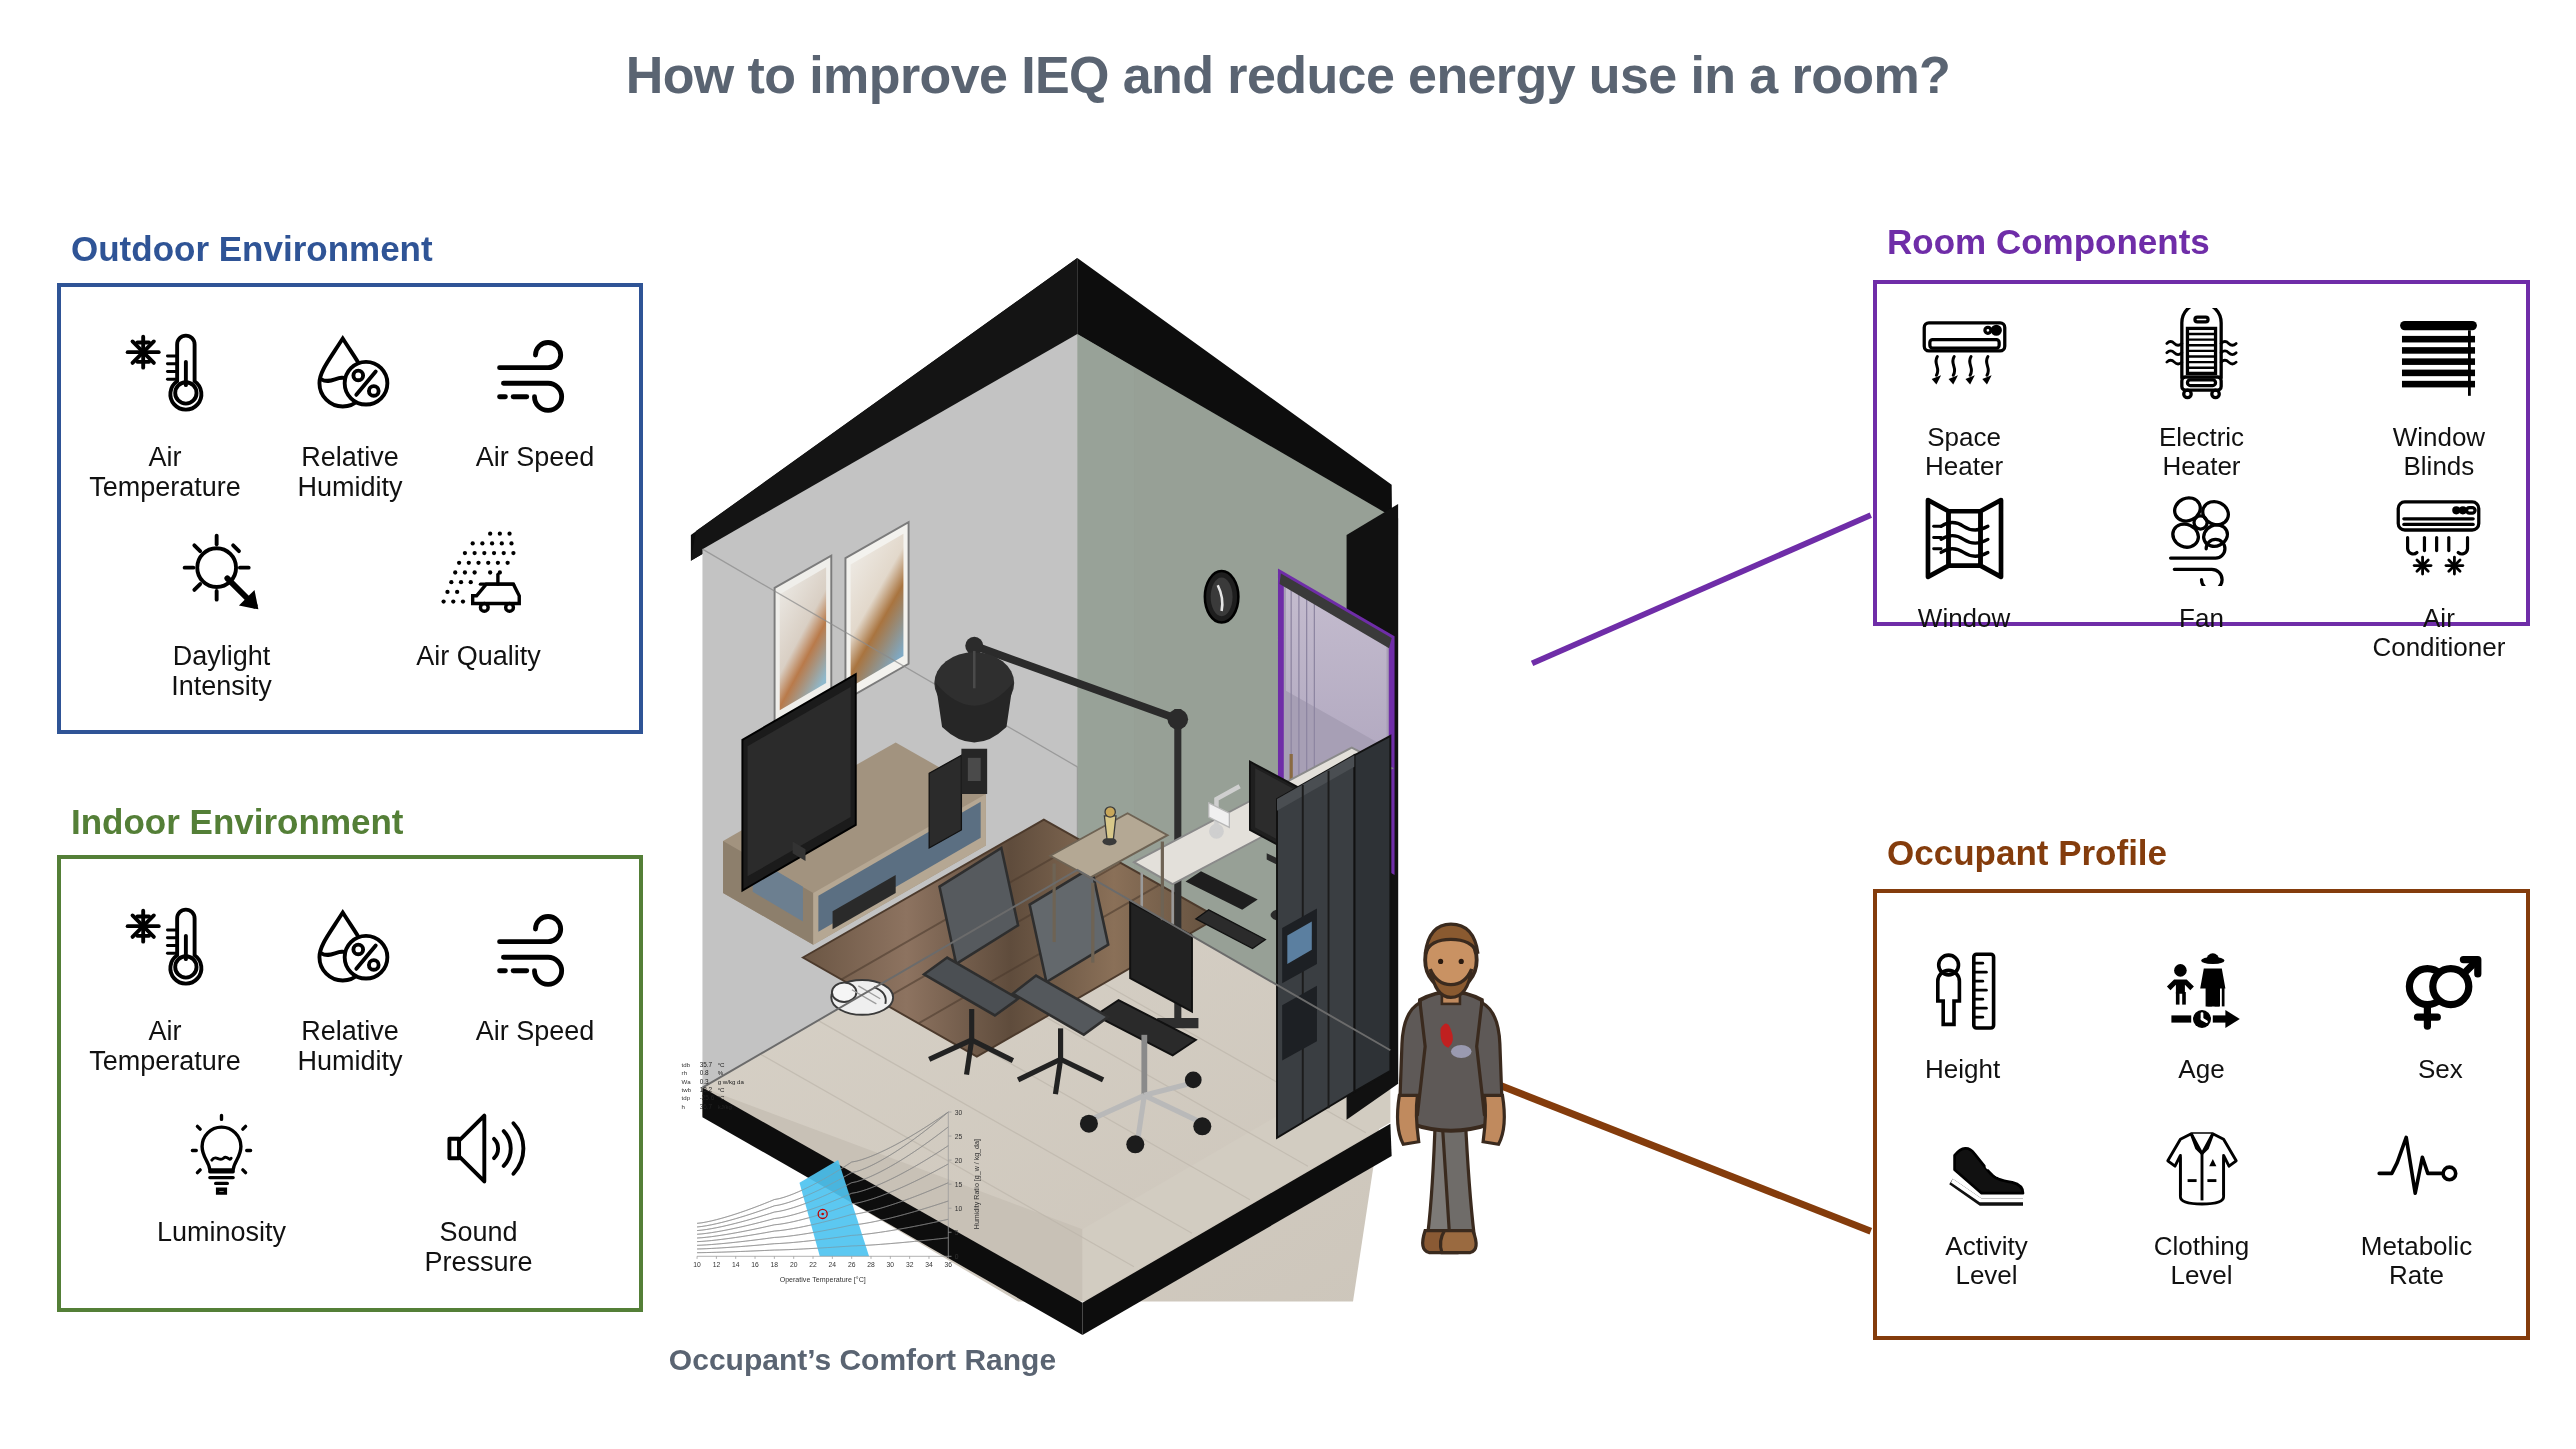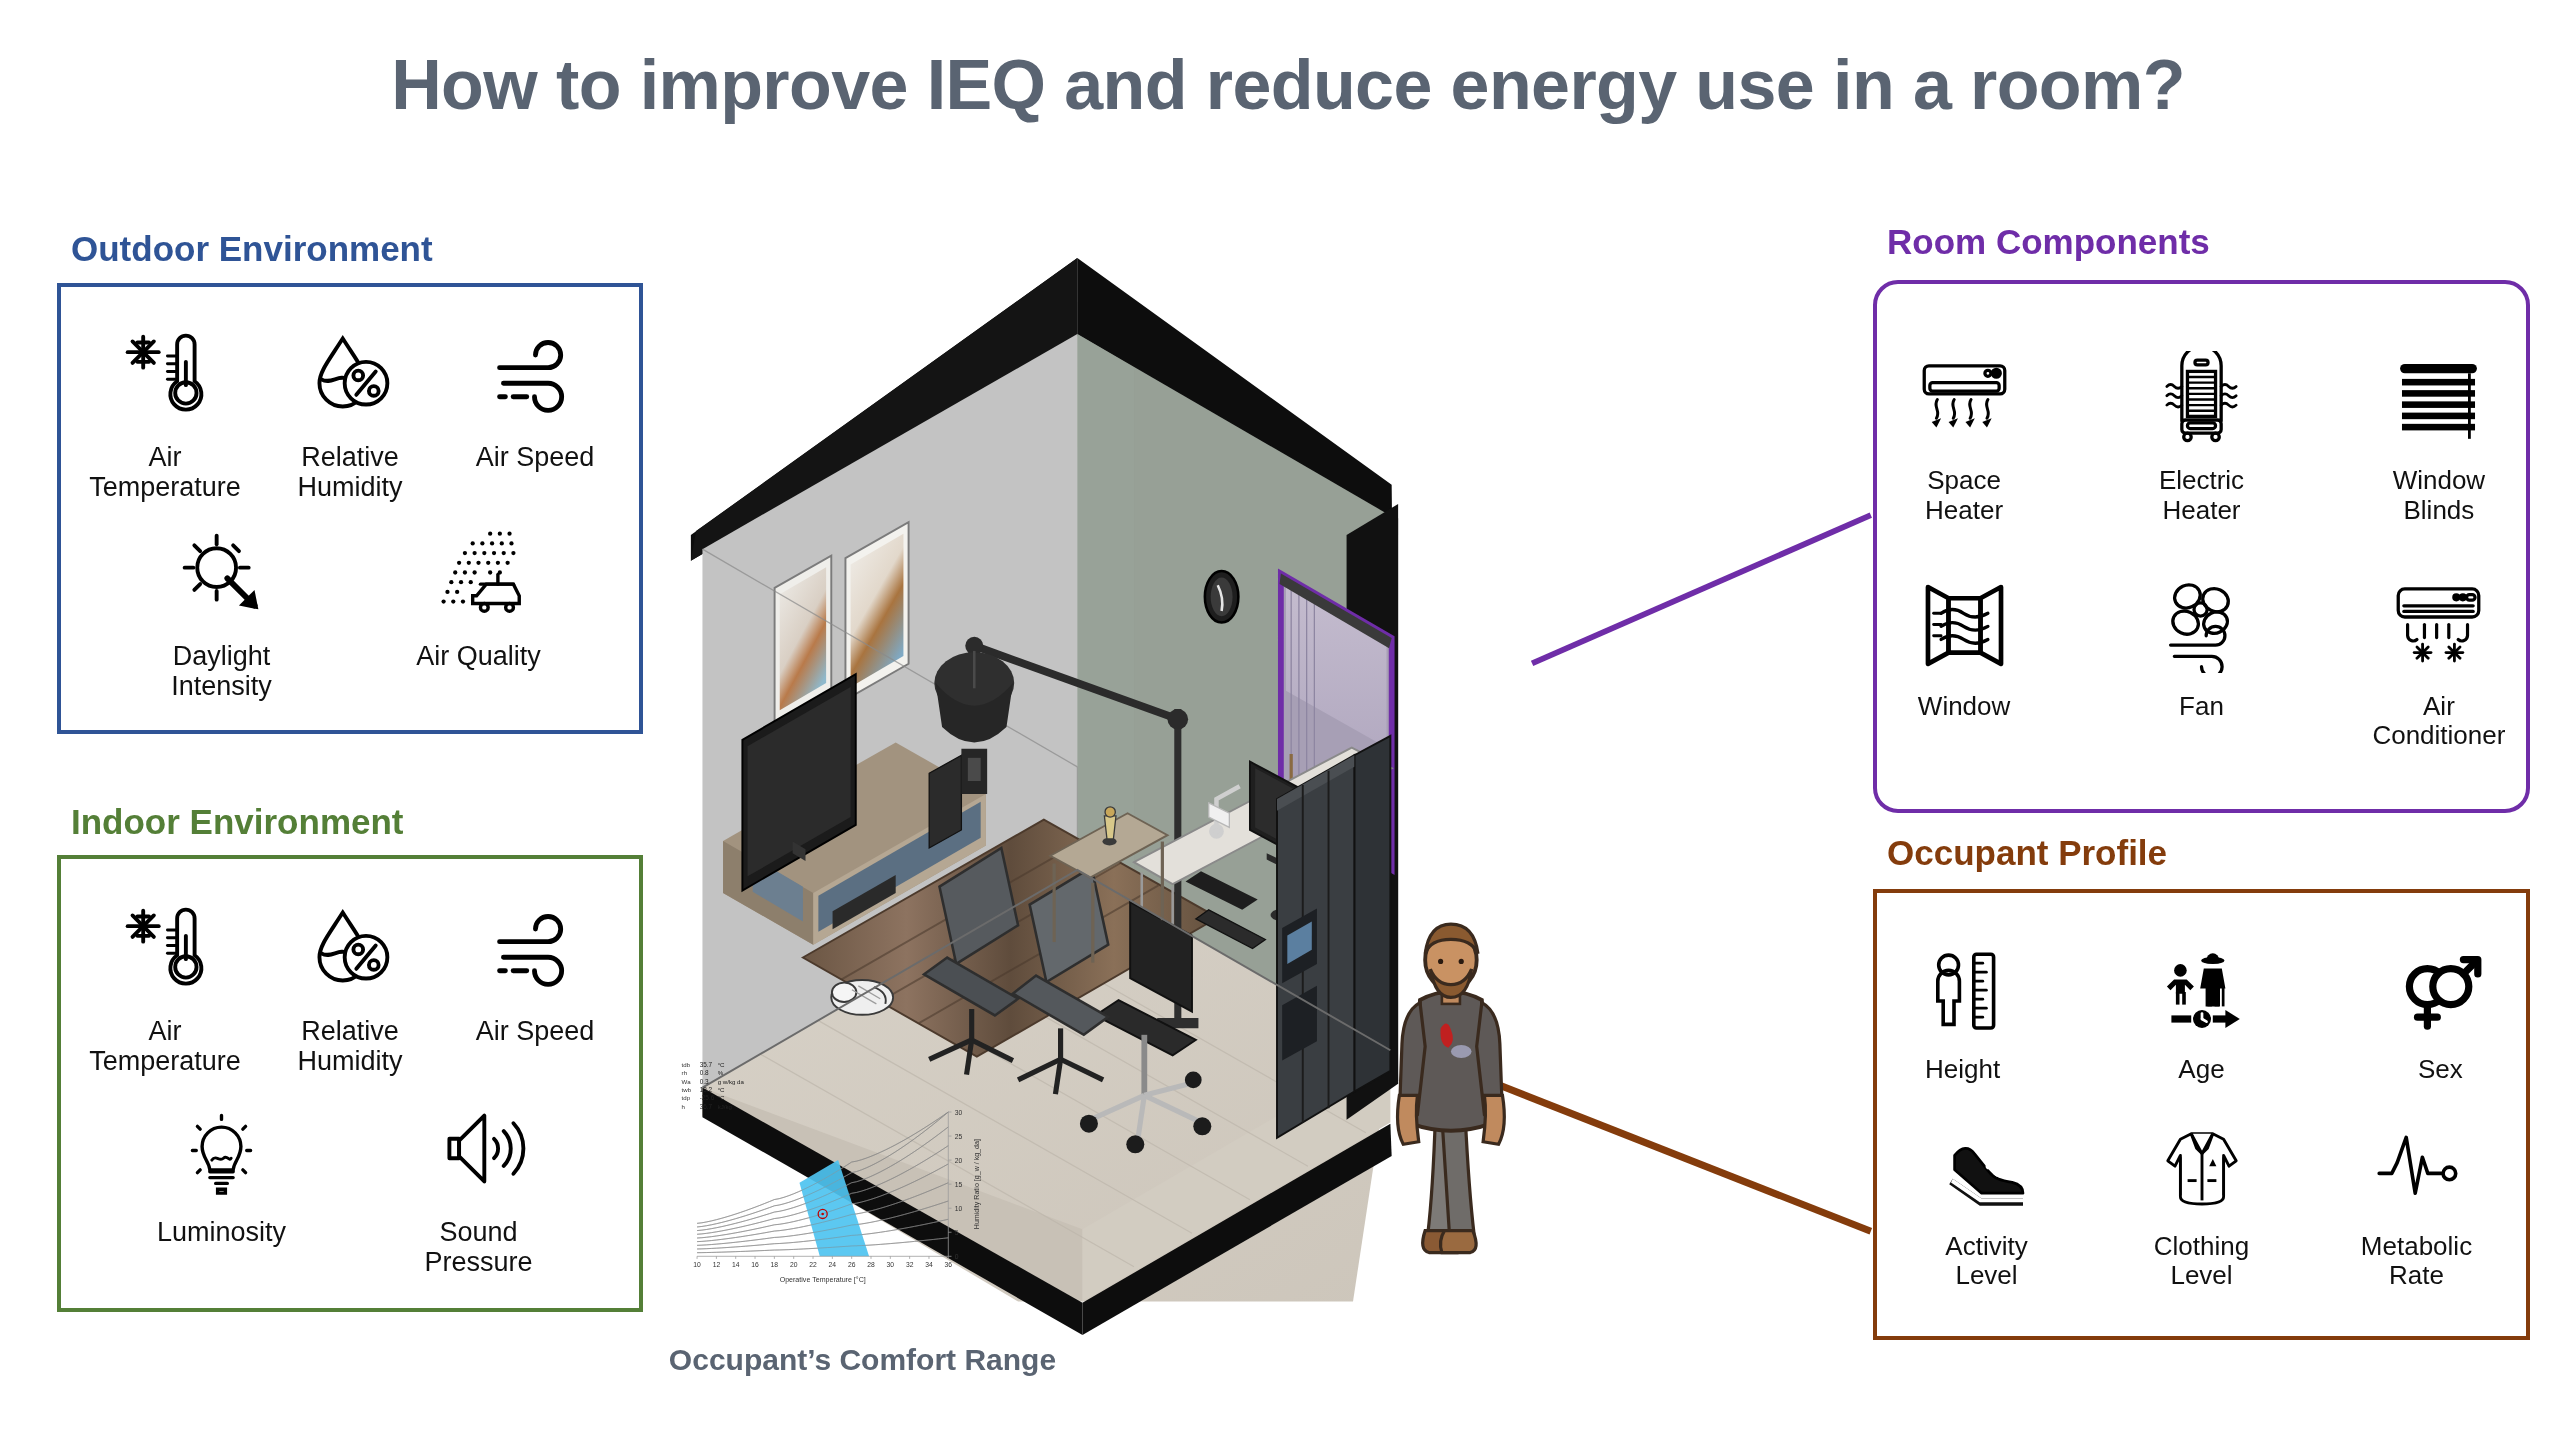--- a/index.html
+++ b/index.html
@@ -8,21 +8,21 @@
     background: #ffffff;
     font-family: "Liberation Sans", sans-serif;
     overflow: hidden;
   }
   #stage { position: relative; width: 2576px; height: 1449px; }
 
   
   #main-title {
     position: absolute; left: 0; top: 45px; width: 2576px;
     text-align: center;
-    font-size: 70px; font-weight: bold;
+    font-size: 52px; font-weight: bold;
     color: #5A6472;
     letter-spacing: -0.6px;
   }
 
   
   .panel-heading {
     position: absolute;
     font-size: 35px; font-weight: bold;
     white-space: nowrap;
   }
@@ -62,21 +62,21 @@
     text-align: center;
     line-height: 1.12;
     white-space: pre-line;
   }
 
   
   #box-outdoor { left: 57px;  top: 283px;  width: 586px;  height: 451px; border-width: 4.5px; border-color: #2F5496; }
   #hd-outdoor  { left: 71px; top: 229px; color: #2F5496; }
   #box-indoor  { left: 57px;  top: 855px; width: 586px;  height: 457px; border-width: 4.5px; border-color: #547F37; }
   #hd-indoor   { left: 71px; top: 802px; color: #547F37; text-align: right; }
-  #box-room    { left: 1873px; top: 280px;  width: 657px; height: 533px; border-width: 4.5px; border-color: #6F2DA8; border-radius: 25px; }
+  #box-room    { left: 1873px; top: 280px;  width: 657px; height: 346px; border-width: 4.5px; border-color: #6F2DA8; }
   #hd-room     { left: 1887px; top: 222px;  color: #6F2DA8; }
   #box-occ     { left: 1873px; top: 889px; width: 657px; height: 451px; border-width: 4.5px; border-color: #843C0C; }
   #hd-occ      { left: 1887px; top: 833px; color: #843C0C; }
 
   #box-room .cell, #box-occ .cell { width: 151px; }
   #box-occ .panel-row.occ-row-1 .cell { width: 148px; }
   #box-room .cell .icon-wrap { height: 113px; width: 129px; }
   #box-occ  .cell .icon-wrap { height: 106px; width: 119px; }
   #box-occ  .cell .cell-label, #box-room .cell .cell-label { font-size: 26px; }
 

